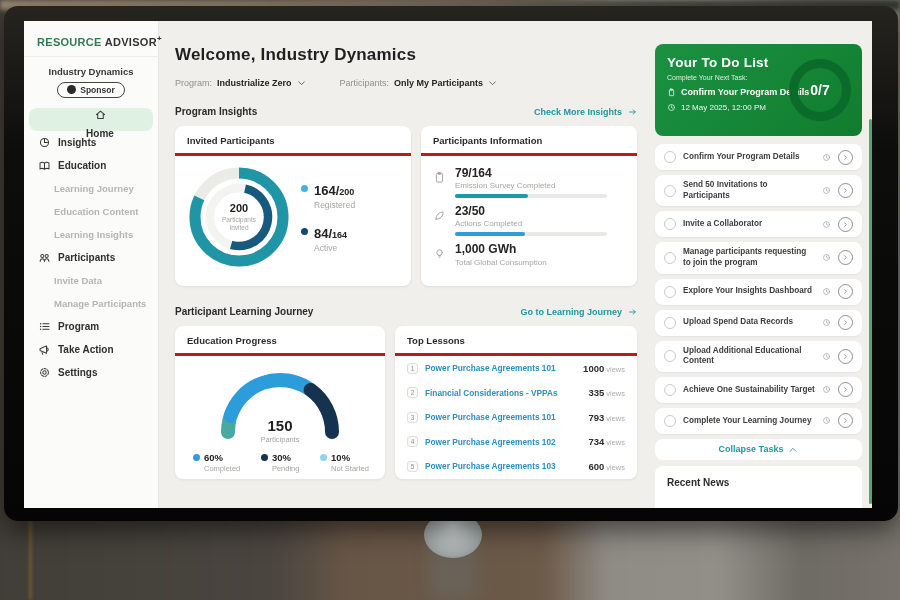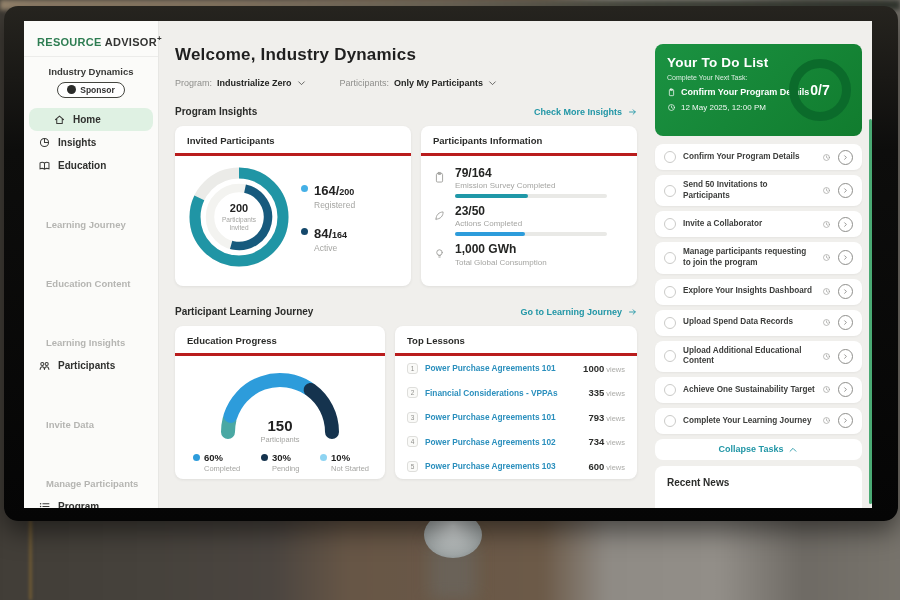--- a/index.html
+++ b/index.html
@@ -26,22 +26,22 @@
   .sidebar{width:135px;flex:none;background:#fbfbf9;border-right:1px solid #e7e7e4;padding-top:10px;}
   .logo{padding:3px 0 8px 13px;font-size:11px;font-weight:bold;letter-spacing:.3px;border-bottom:1px solid #ececea;white-space:nowrap;}
   .logo .p1{color:#2e7d52;} .logo .p2{color:#333432;} .logo .plus{font-size:8px;color:#333432;vertical-align:super;font-weight:bold;}
   .org{text-align:center;font-size:9.5px;font-weight:bold;color:#383937;margin-top:9px;}
   .sponsor{display:flex;justify-content:center;margin-top:5px;}
   .sponsor-pill{display:inline-flex;align-items:center;gap:4px;border:1.5px solid #44453f;border-radius:10px;padding:2px 9px;font-size:8.5px;font-weight:bold;color:#333;background:#fff;cursor:pointer;}
   .sponsor-dot{width:9px;height:9px;border-radius:50%;background:#2b2c2a;}
   .nav{margin-top:10px;}
   .nav-item{display:flex;align-items:center;gap:7px;height:23px;padding:0 6px 0 14px;font-size:10px;font-weight:bold;color:#2f302e;cursor:pointer;}
   .nav-item svg{width:13px;height:13px;flex:none;stroke:#3a3a38;fill:none;stroke-width:1.25;stroke-linecap:round;stroke-linejoin:round;}
-  .nav-item.active{background:#dff1e3;border-radius:8px;margin:0 5px;padding-left:24px;}
-  .nav-sub{display:flex;align-items:center;height:23px;padding-left:22px;font-size:9.5px;font-weight:600;color:#b5b5b2;cursor:pointer;margin-top:36px;}
+  .nav-item.active{background:#dff1e3;border-radius:8px;margin:0 5px;padding-left:24px;flex-direction:column;}
+  .nav-sub{display:flex;align-items:center;height:23px;padding-left:30px;font-size:9.5px;font-weight:600;color:#b5b5b2;cursor:pointer;}
 
   
   .main{width:490px;flex:none;padding:12px 10px 0 16px;}
   .h1{font-size:17px;font-weight:bold;color:#1f1f1f;letter-spacing:.2px;margin:12px 0 13px;}
   .filters{display:flex;gap:34px;align-items:center;font-size:9px;margin-bottom:18px;}
   .filter{display:flex;align-items:center;gap:5px;cursor:pointer;}
   .flabel{color:#8f8f8c;}
   .fvalue{font-weight:bold;color:#232422;}
   .chev{width:9px;height:7px;stroke:#454543;fill:none;stroke-width:1.4;stroke-linecap:round;stroke-linejoin:round;}
   .section-row{display:flex;align-items:center;justify-content:space-between;margin-bottom:9px;}

